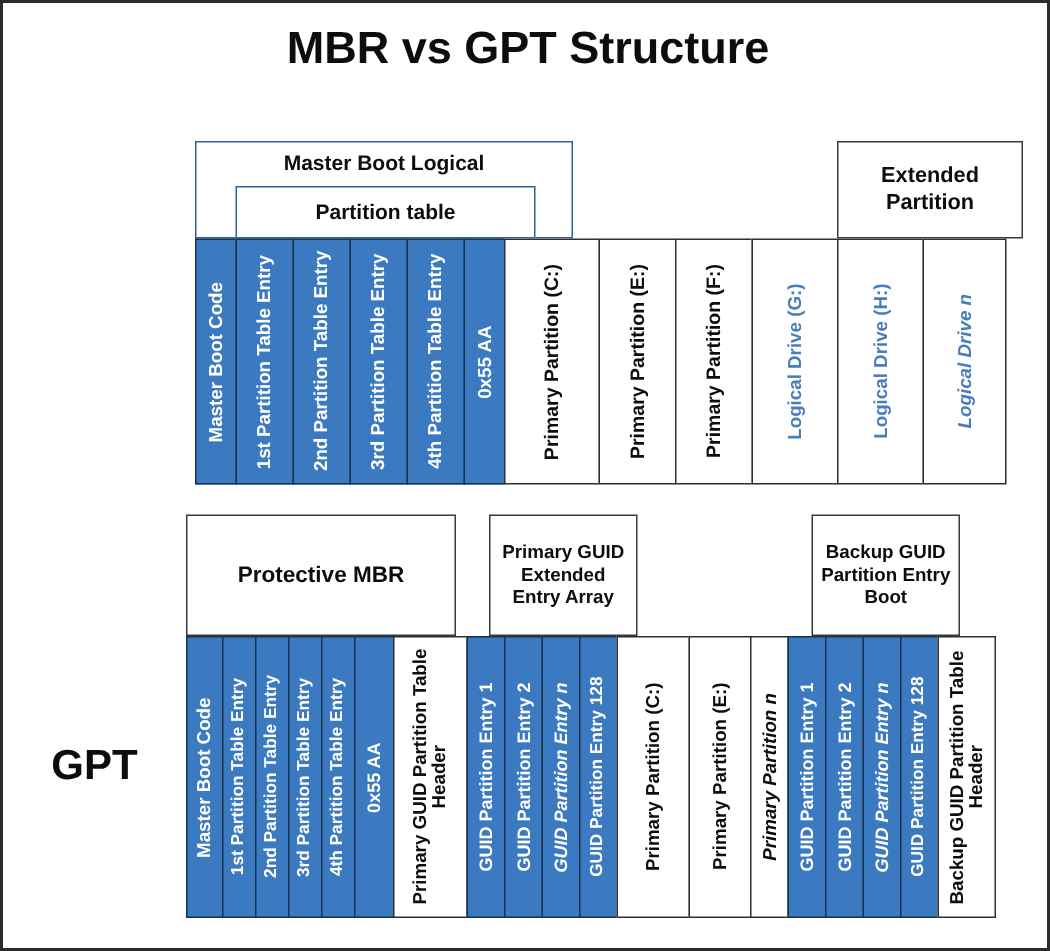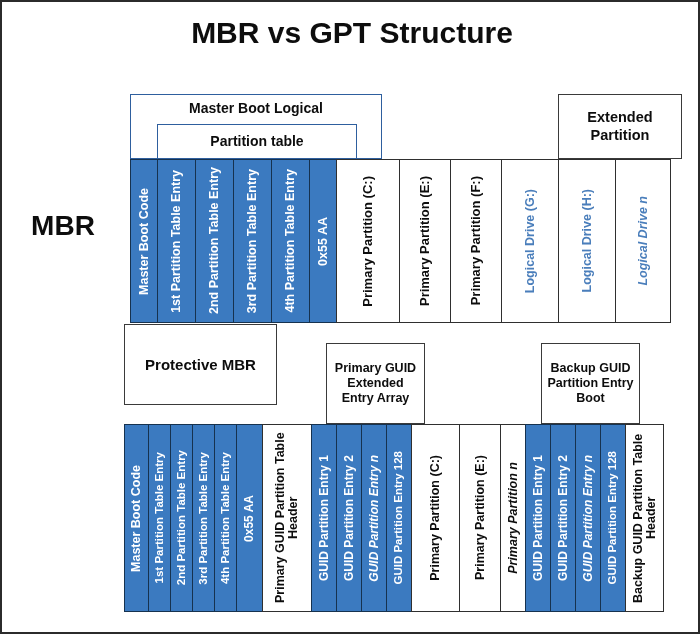--- a/index.html
+++ b/index.html
@@ -96,21 +96,21 @@
   .hdrbox.darkline { border: 1.5px solid #3a3a3a; }
   .hdrbox .cap { line-height: 1.18; padding: 0 3px; }
 </style>
 </head>
 <body>
 
 <div id="frame">
 
   <div id="title">MBR vs GPT Structure</div>
 
-  <div class="row-label" id="label-mbr">MBR</div>
+  <div class="row-label" id="label-gpt">GPT</div>
 
   <div class="hdrbox blueline" style="left:128px; top:92px; width:252px; height:65px;">
     <div class="cap" style="font-size:14px; align-self:flex-start; margin-top:5px; width:100%;">Master Boot Logical</div>
   </div>
   <div class="hdrbox blueline" style="left:155px; top:122px; width:200px; height:35px;">
     <div class="cap" style="font-size:14px;">Partition table</div>
   </div>
   <div class="hdrbox darkline" style="left:556px; top:92px; width:124px; height:65px;">
     <div class="cap" style="font-size:14.5px;">Extended Partition</div>
   </div>
@@ -147,21 +147,21 @@
         <div class="vtext steel" style="font-size: 12.5px;">Logical Drive (G:)</div>
       </div>
       <div class="cell" style="width: 58px;">
         <div class="vtext steel" style="font-size: 12.5px;">Logical Drive (H:)</div>
       </div>
       <div class="cell" style="width: 56px;">
         <div class="vtext italic steel" style="font-size: 12.5px;">Logical Drive n</div>
       </div>
     </div>
 
-  <div class="hdrbox darkline" style="left:122px; top:322px; width:153px; height:81px;">
+  <div class="hdrbox darkline" style="left:122px; top:341px; width:180px; height:81px;">
     <div class="cap" style="font-size:15px;">Protective MBR</div>
   </div>
   <div class="hdrbox darkline" style="left:324px; top:341px; width:99px; height:81px;">
     <div class="cap" style="font-size:12.5px;">Primary GUID Extended Entry Array</div>
   </div>
   <div class="hdrbox darkline" style="left:539px; top:341px; width:99px; height:81px;">
     <div class="cap" style="font-size:12.5px;">Backup GUID Partition Entry Boot</div>
   </div>
 
   <div class="strip" id="gpt-strip" style="left:122px; top:422px; width:558px; height:188px;">

